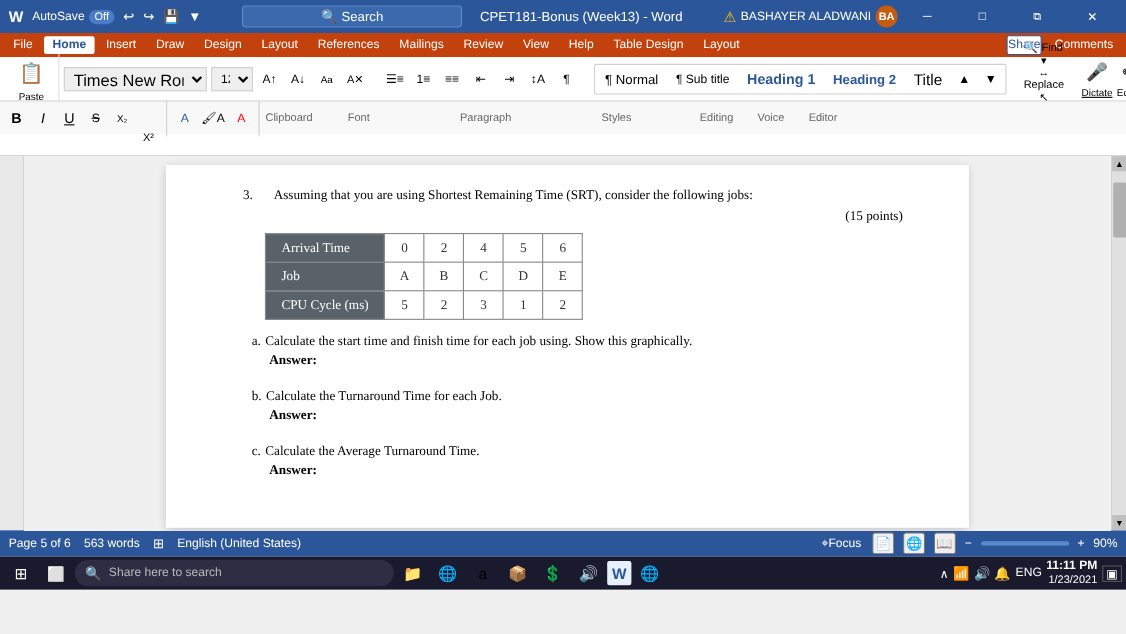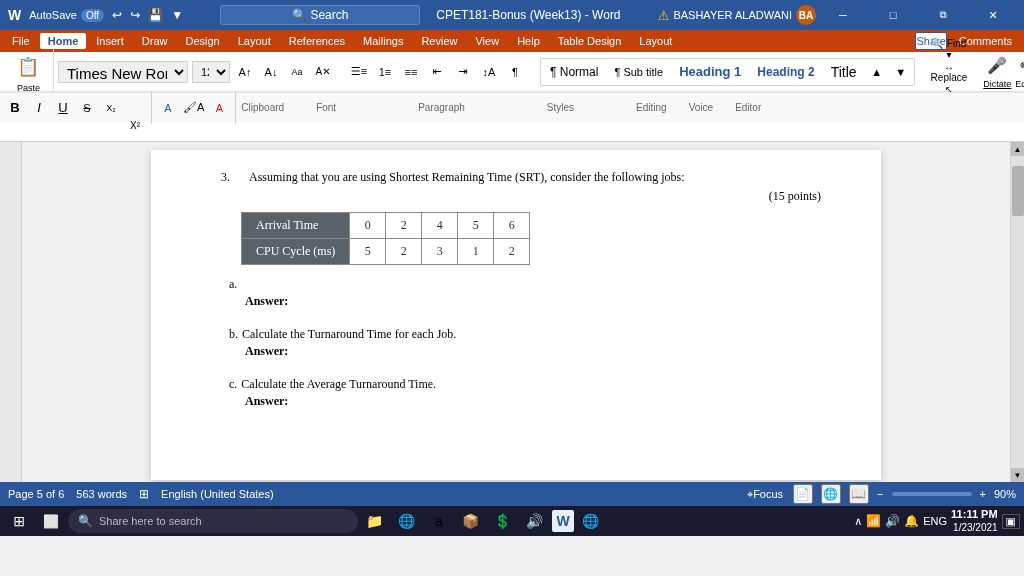--- a/index.html
+++ b/index.html
@@ -415,33 +415,42 @@
         <tbody>
             <tr>
           <td class="row-header" style="background:#596269; color:white; padding:5px 14px; border:1px solid #888; text-align:left; font-weight:normal;">Arrival Time</td>
           <td class="data-cell" style="padding:5px 12px; border:1px solid #888; text-align:center;">0</td>
           <td class="data-cell" style="padding:5px 12px; border:1px solid #888; text-align:center;">2</td>
           <td class="data-cell" style="padding:5px 12px; border:1px solid #888; text-align:center;">4</td>
           <td class="data-cell" style="padding:5px 12px; border:1px solid #888; text-align:center;">5</td>
           <td class="data-cell" style="padding:5px 12px; border:1px solid #888; text-align:center;">6</td>
         </tr>
         <tr>
+          <td class="row-header" style="background:#596269; color:white; padding:5px 14px; border:1px solid #888; text-align:left; font-weight:normal;">Job</td>
+          <td class="data-cell" style="padding:5px 12px; border:1px solid #888; text-align:center;">A</td>
+          <td class="data-cell" style="padding:5px 12px; border:1px solid #888; text-align:center;">B</td>
+          <td class="data-cell" style="padding:5px 12px; border:1px solid #888; text-align:center;">C</td>
+          <td class="data-cell" style="padding:5px 12px; border:1px solid #888; text-align:center;">D</td>
+          <td class="data-cell" style="padding:5px 12px; border:1px solid #888; text-align:center;">E</td>
+        </tr>
+        <tr>
           <td class="row-header" style="background:#596269; color:white; padding:5px 14px; border:1px solid #888; text-align:left; font-weight:normal;">CPU Cycle (ms)</td>
           <td class="data-cell" style="padding:5px 12px; border:1px solid #888; text-align:center;">5</td>
           <td class="data-cell" style="padding:5px 12px; border:1px solid #888; text-align:center;">2</td>
           <td class="data-cell" style="padding:5px 12px; border:1px solid #888; text-align:center;">3</td>
           <td class="data-cell" style="padding:5px 12px; border:1px solid #888; text-align:center;">1</td>
           <td class="data-cell" style="padding:5px 12px; border:1px solid #888; text-align:center;">2</td>
         </tr>
       </tbody>
         </table>
 
       <div class="sub-question-block" style="margin-bottom:18px;">
         <div style="display:flex; gap:4px; margin-bottom:2px;">
           <span style="margin-left:8px;">a.</span>
+          <span>Calculate the start time and finish time for each job using. Show this graphically.</span>
         </div>
         <div style="margin-left:24px; font-weight:bold;">Answer:</div>
       </div>
 
       <div class="sub-question-block" style="margin-bottom:18px;">
         <div style="display:flex; gap:4px; margin-bottom:2px;">
           <span style="margin-left:8px;">b.</span>
           <span>Calculate the Turnaround Time for each Job.</span>
         </div>
         <div style="margin-left:24px; font-weight:bold;">Answer:</div>

